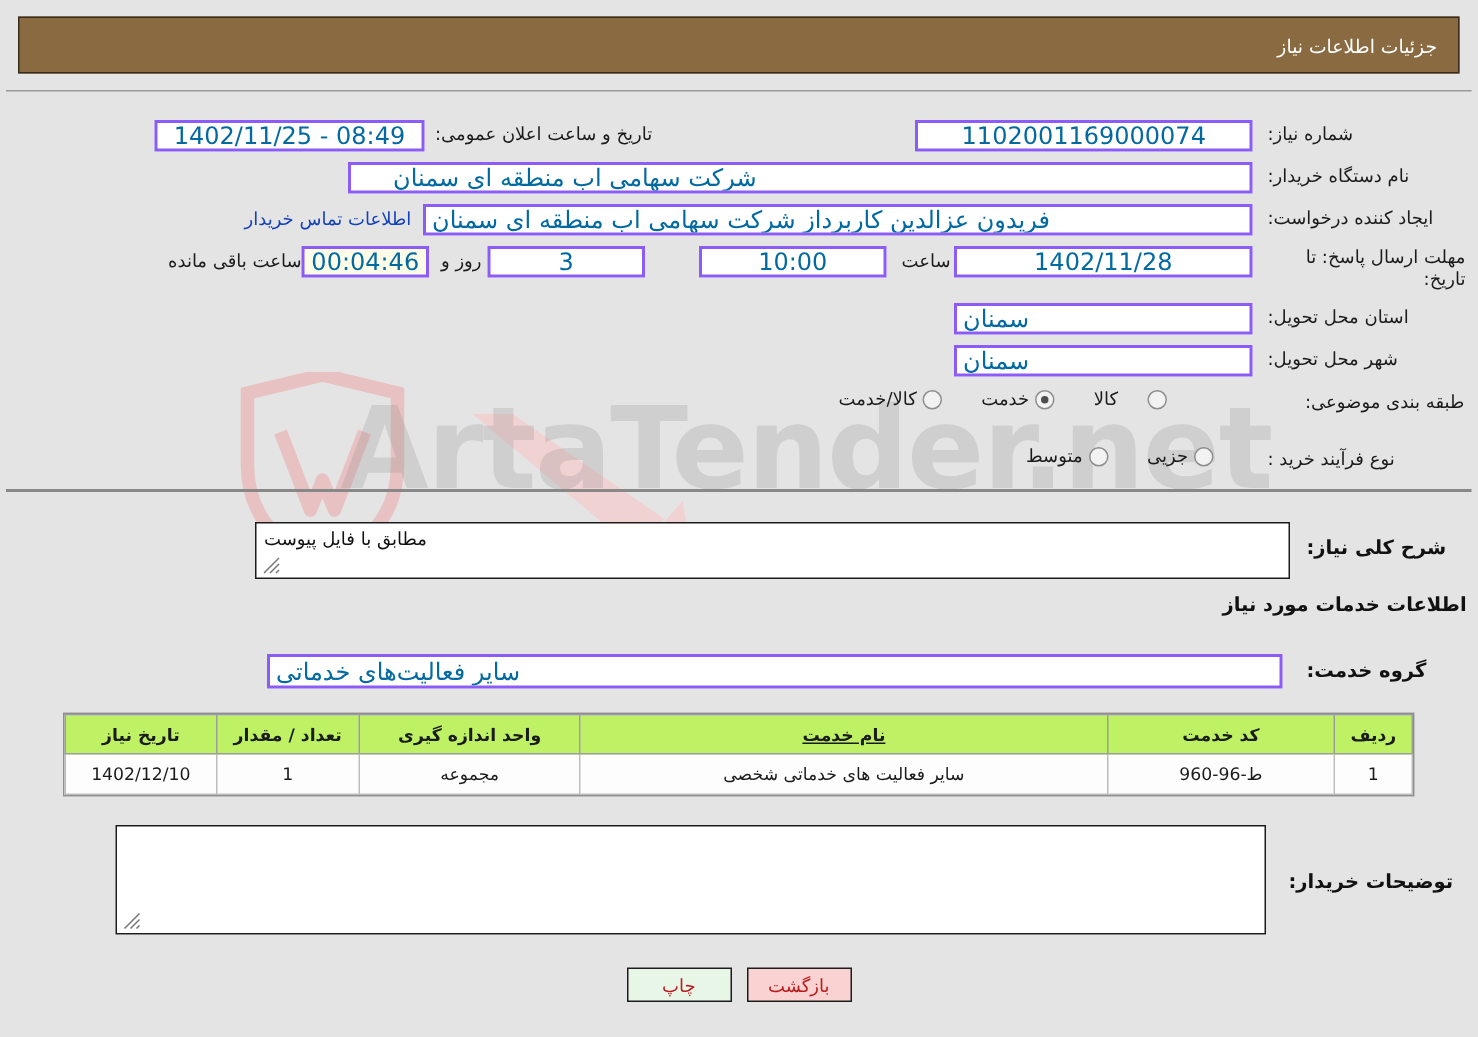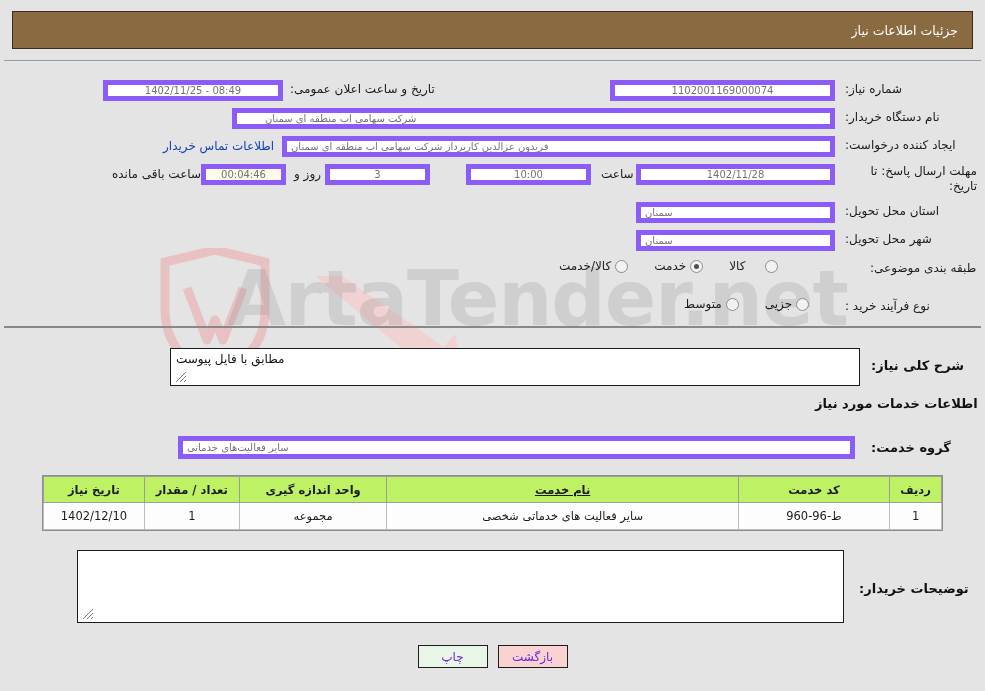--- a/index.html
+++ b/index.html
@@ -75,24 +75,24 @@
     font-size: 12px;
     color: #1b1b1b;
     white-space: nowrap;
     text-align: left;
     line-height: 15px;
   }
   .lbl-r { text-align: right; }
 
   .fld {
     background: #ffffff;
-    border: 5px solid #8b5cf6;
+    border: 2px solid #8b5cf6;
     height: 21px;
-    font-size: 10px;
-    color: #737373;
+    font-size: 16px;
+    color: #0369a1;
     display: flex;
     align-items: center;
     padding: 0 4px;
     white-space: nowrap;
     overflow: hidden;
   }
   .fld.center { justify-content: center; }
   .fld.right  { justify-content: flex-end; }
   .fld.cream { background: #fbfbe8; text-align: right; }
 
@@ -195,21 +195,21 @@
     display: flex;
     justify-content: center;
     gap: 10px;
     z-index: 3;
   }
   .btn {
     border: 1px solid #1c1c1c;
     height: 23px;
     min-width: 70px;
     font-size: 12px;
-    color: #6d28d9;
+    color: #b91c1c;
     display: flex;
     align-items: center;
     justify-content: center;
     cursor: pointer;
     padding: 0 10px;
   }
   .btn-print  { background: #e8f6e8; }
   .btn-back   { background: #fbd2d2; }
 </style>
 </head>

